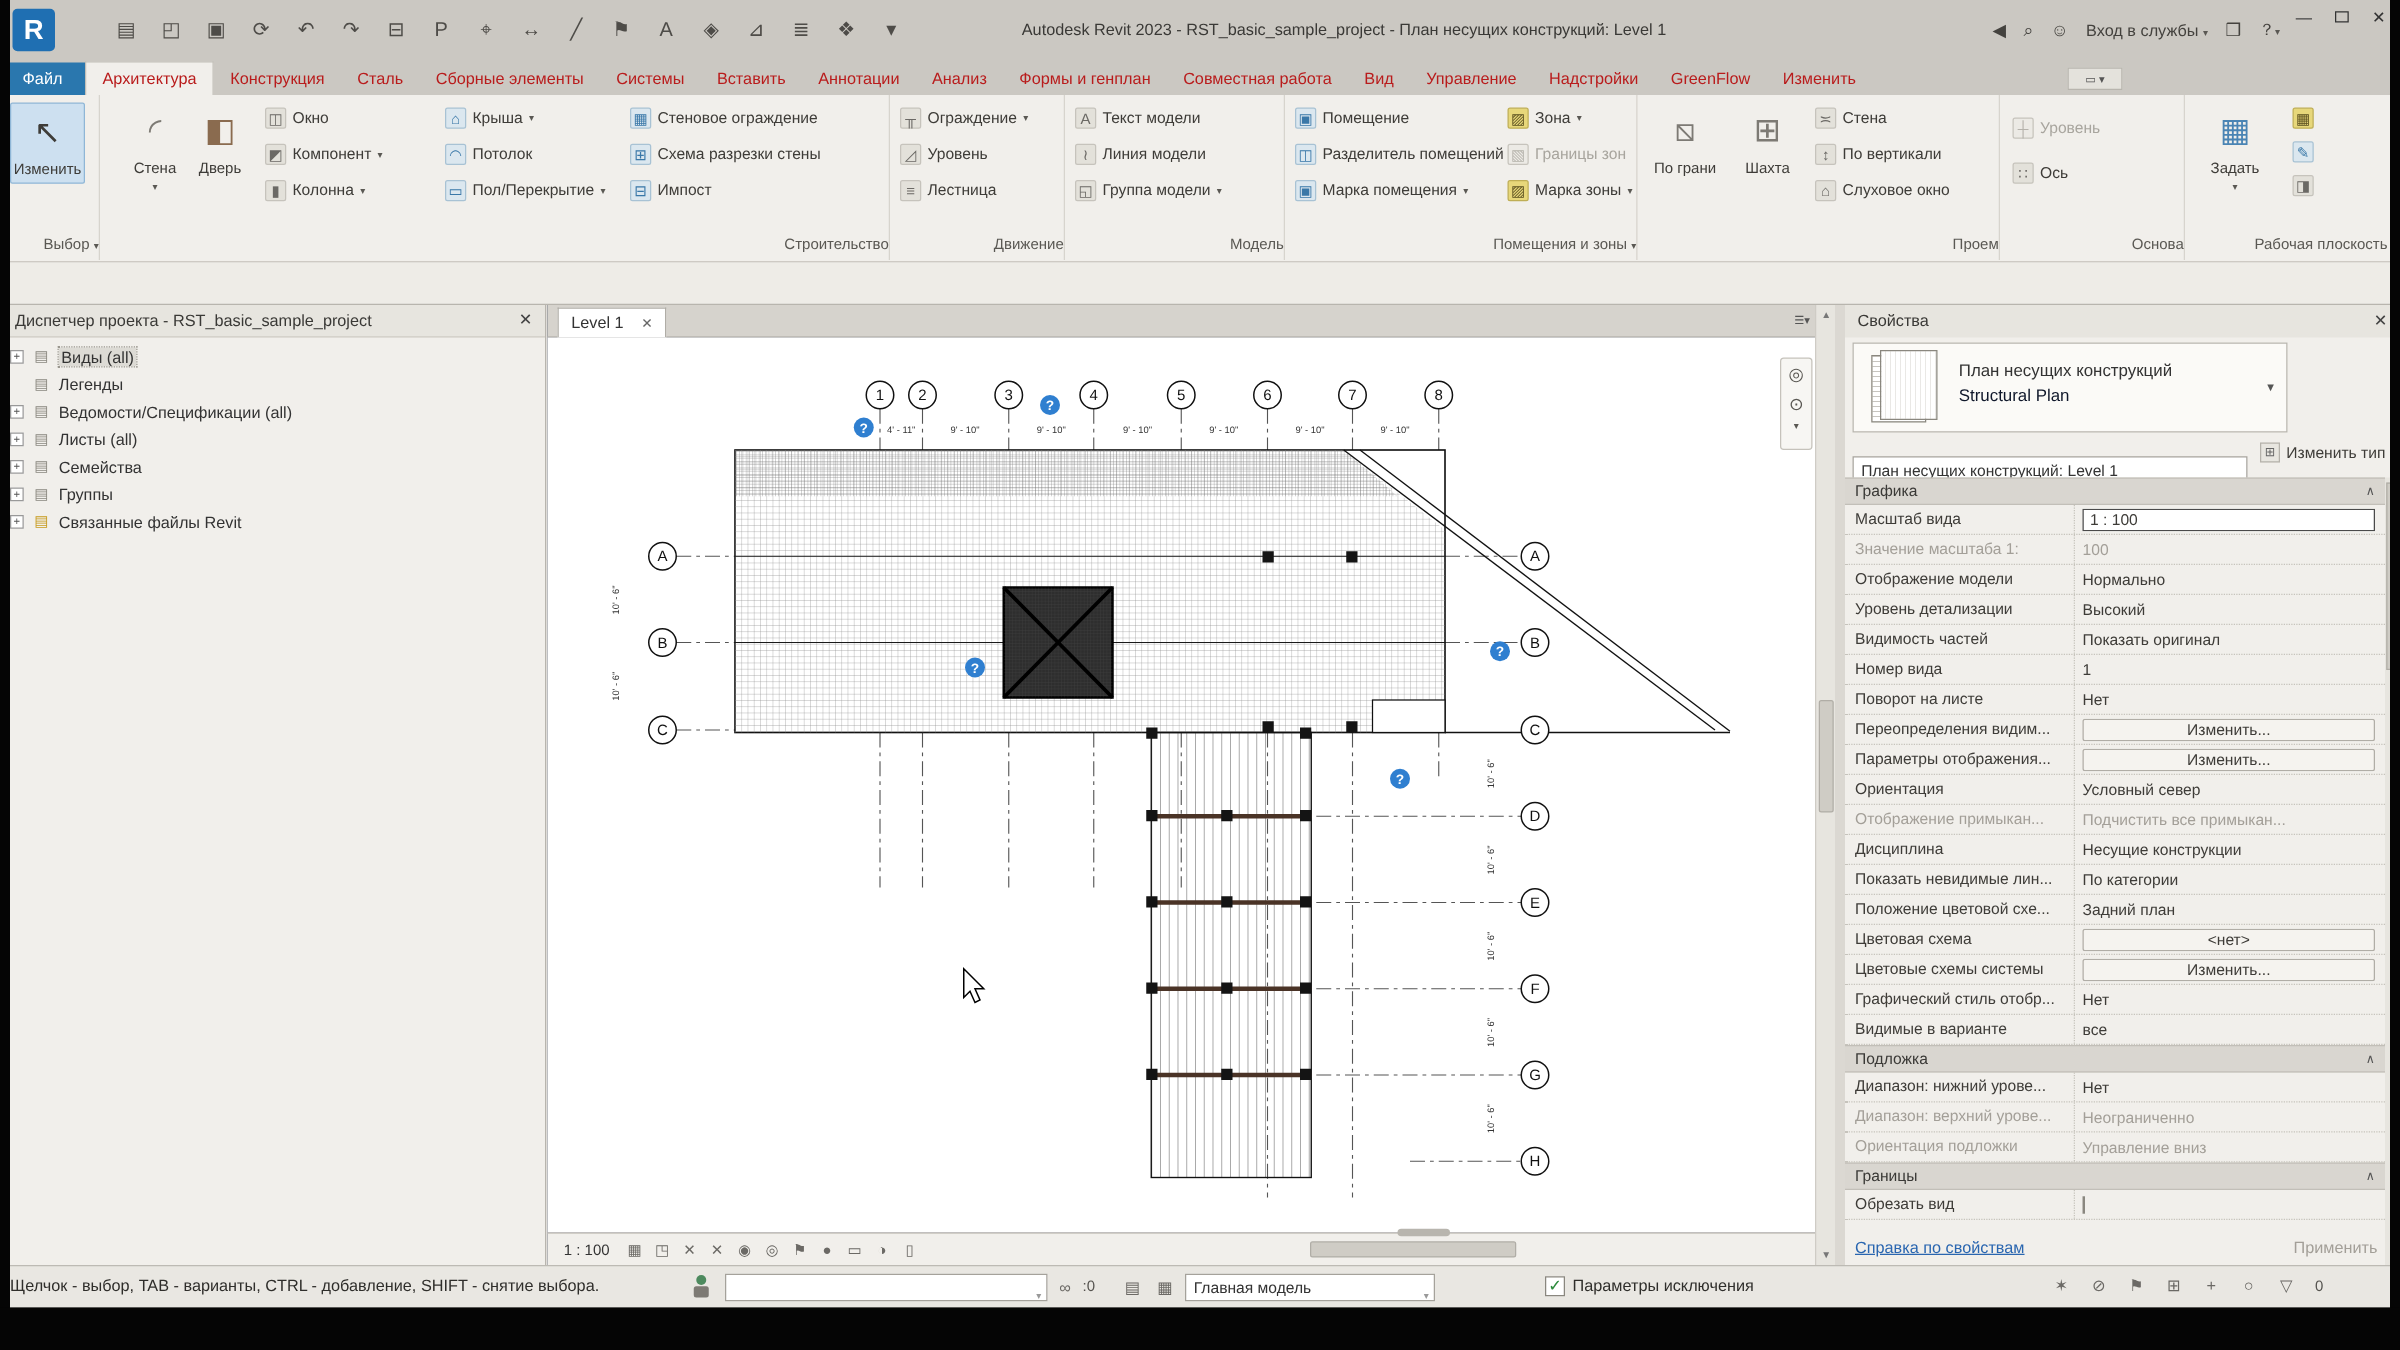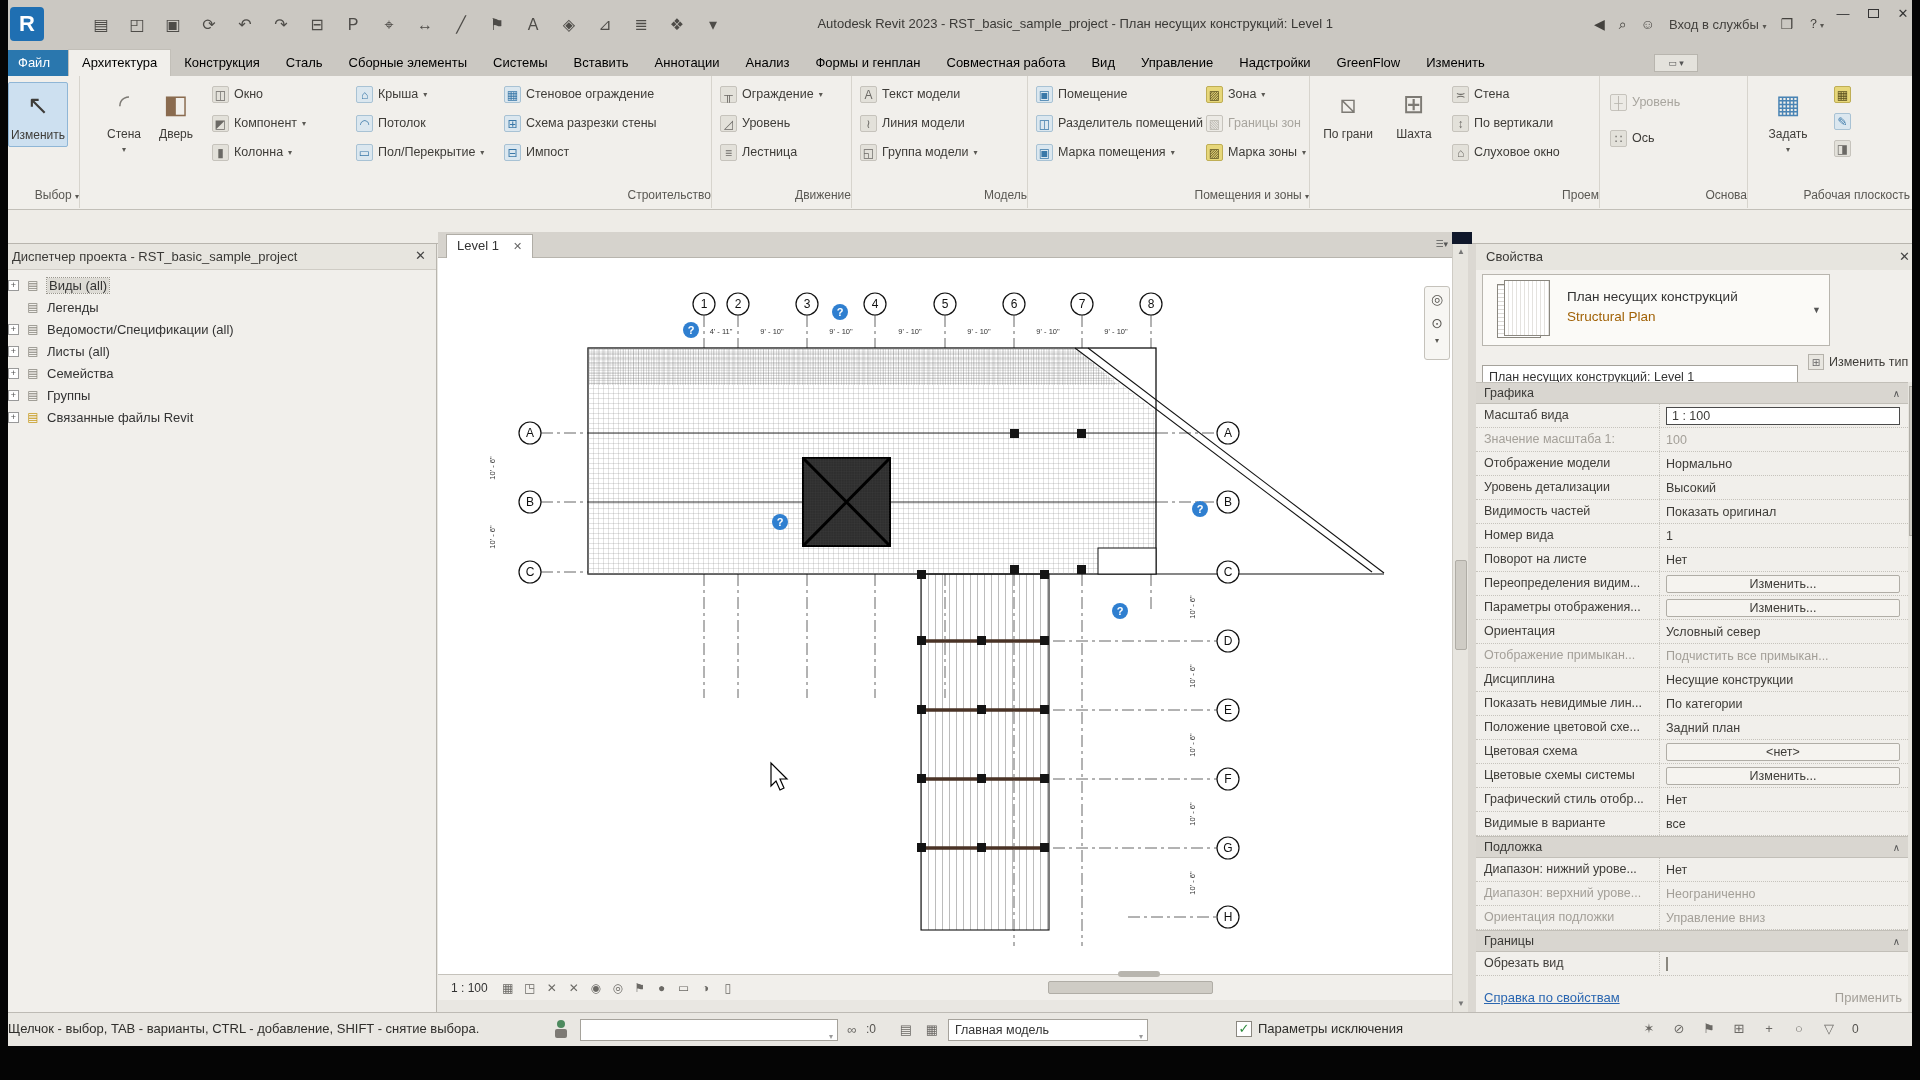--- a/index.html
+++ b/index.html
@@ -15,21 +15,21 @@
   .qicon{width:26px;height:22px;font-size:16px;color:#4e4c48;text-align:center;line-height:22px;cursor:default;}
   #wintitle{position:absolute;left:56%;top:0;transform:translateX(-50%);height:48px;line-height:48px;
     font-size:13px;color:#3a3936;white-space:nowrap;}
   #tb-right{position:absolute;right:96px;top:0;height:48px;display:flex;align-items:center;gap:14px;color:#44423e;font-size:13px;}
   .tbri{font-size:14px;}
   #winctl{position:absolute;right:2px;top:0;height:30px;display:flex;}
   .wbtn{width:30px;height:30px;text-align:center;line-height:28px;color:#333;font-size:13px;}
   .maxglyph{display:inline-block;width:11px;height:9px;border:1px solid #333;}
   
   #tabrow{position:absolute;left:0;top:48px;width:1920px;height:28px;background:#cbc8c2;display:flex;align-items:flex-end;}
-  .rtab{padding:5px 13px 6px 13px;font-size:13px;color:#000000;white-space:nowrap;cursor:default;}
+  .rtab{padding:5px 13px 6px 13px;font-size:13px;color:#b91c1c;white-space:nowrap;cursor:default;}
   .rtab.file{background:#2a77ae;color:#fff;padding:5px 18px 6px 18px;}
   .rtab.active{background:#f1efeb;border:1px solid #c2bfb8;border-bottom:none;}
   #tabextra{margin-left:6px;margin-bottom:4px;width:44px;height:18px;background:#e4e2dc;border:1px solid #b8b5ae;
     font-size:9px;color:#555;text-align:center;line-height:16px;}
   
   #ribbon{position:absolute;left:0;top:76px;width:1920px;height:134px;background:#f1efeb;border-bottom:1px solid #c2bfb8;}
   .rpanel{position:absolute;top:0;height:132px;border-right:1px solid #d7d4cd;}
   .plabel{position:absolute;left:0;right:0;bottom:2px;height:18px;text-align:right;font-size:12px;color:#5a5853;white-space:nowrap;}
   .bigbtn{position:absolute;top:6px;width:60px;text-align:center;font-size:12px;color:#3e3c38;cursor:default;}
   .bigbtn .bicon{width:40px;height:40px;margin:2px auto 3px auto;font-size:26px;line-height:40px;color:#7d7a74;}
@@ -47,21 +47,21 @@
   #browser{position:absolute;left:0;top:244px;width:437px;height:768px;background:#f1efeb;border-right:1px solid #b8b5ae;}
   #btitle{height:26px;line-height:26px;font-size:13px;color:#3a3936;padding-left:12px;background:#e7e5df;border-bottom:1px solid #cfccc5;}
   #bclose{position:absolute;right:10px;top:4px;font-size:13px;color:#444;}
   .titem{display:flex;align-items:center;height:22px;padding-left:8px;gap:6px;font-size:13px;color:#333;}
   .texp{width:11px;height:11px;border:1px solid #999;background:#fff;font-size:9px;line-height:9px;text-align:center;color:#555;flex:0 0 11px;}
   .titem.noexp .texp{visibility:hidden;}
   .ticon{width:16px;height:14px;font-size:12px;line-height:14px;text-align:center;color:#8a877f;}
   .titem.links .ticon{color:#c79a1d;}
   .titem.sel .tlabel{background:#dddbd5;outline:1px dotted #9a978f;padding:0 2px;}
   
-  #canvas{position:absolute;left:438px;top:232px;width:1034px;height:768px;background:#0f172a;}
+  #canvas{position:absolute;left:438px;top:244px;width:1034px;height:768px;background:#0f172a;}
   #vtabbar{position:absolute;left:0;top:0;width:1014px;height:26px;background:#d6d3cd;border-bottom:1px solid #b8b5ae;}
   #vtab{position:absolute;left:8px;top:2px;height:24px;background:#fff;border:1px solid #b0ada6;border-bottom:none;
      font-size:13px;color:#333;padding:0 10px;line-height:22px;}
   #vtab .vx{margin-left:14px;font-size:11px;color:#666;}
   #vtablist{position:absolute;right:4px;top:7px;font-size:9px;color:#555;}
   #draw{position:absolute;left:0;top:26px;width:1014px;height:716px;background:#fff;overflow:hidden;}
   #viewbar{position:absolute;left:0;top:742px;width:1014px;height:26px;background:#f1efeb;border-top:1px solid #c5c2bb;
      display:flex;align-items:center;gap:6px;padding-left:8px;}
   #vscale{font-size:12px;color:#333;border:1px solid transparent;padding:0 4px;}
   .vbi{width:18px;height:18px;font-size:12px;line-height:18px;text-align:center;color:#6b6965;}
@@ -77,21 +77,21 @@
   
   #props{position:absolute;left:1476px;top:244px;width:444px;height:768px;background:#f1efeb;}
   #ptitle{height:26px;line-height:26px;font-size:13px;color:#3a3936;padding-left:10px;background:#e7e5df;}
   #pclose{position:absolute;right:10px;top:5px;font-size:13px;color:#444;}
   #typecard{position:absolute;left:6px;top:30px;width:348px;height:72px;background:#fbfaf7;border:1px solid #b8b5ae;}
   #typeicon{position:absolute;left:14px;top:9px;width:44px;height:54px;background:
      repeating-linear-gradient(0deg,#fff,#fff 3px,#b9b6af 4px);border:1px solid #8a877f;}
   #typeicon:before{content:"";position:absolute;left:6px;top:-5px;width:44px;height:54px;
      background:repeating-linear-gradient(90deg,#fff,#fff 3px,#c9c6bf 4px);border:1px solid #8a877f;}
   #typename{position:absolute;left:84px;top:14px;font-size:13.5px;color:#333;}
-  #typesub{position:absolute;left:84px;top:34px;font-size:13.5px;color:#a16207;}
+  #typesub{position:absolute;left:84px;top:34px;font-size:13.5px;color:#0f172a;}
   #typecaret{position:absolute;right:8px;top:30px;font-size:9px;color:#555;}
   #selrow{position:absolute;left:6px;top:108px;width:432px;height:24px;}
   #typesel{position:absolute;left:0;top:0;width:316px;height:24px;background:#fff;border:1px solid #a5a29b;
      font-size:12.5px;color:#333;line-height:22px;padding:0 6px;white-space:nowrap;overflow:hidden;margin-top:13px;}
   #typesel .caret{position:absolute;right:5px;top:8px;color:#888;}
   #edittype{position:absolute;left:326px;top:2px;display:flex;gap:5px;font-size:12.5px;color:#3e3c38;align-items:center;}
   #edittype .si{width:16px;height:16px;border:1px solid #b5b2ab;background:#e8e6e0;font-size:10px;line-height:15px;text-align:center;color:#666;}
   #pgrid{position:absolute;left:0px;top:138px;width:432px;}
   .psec{height:22px;background:#d9d6d0;border-top:1px solid #c2bfb8;border-bottom:1px solid #c2bfb8;
      font-size:12.5px;color:#3a3936;line-height:21px;padding-left:8px;position:relative;}

